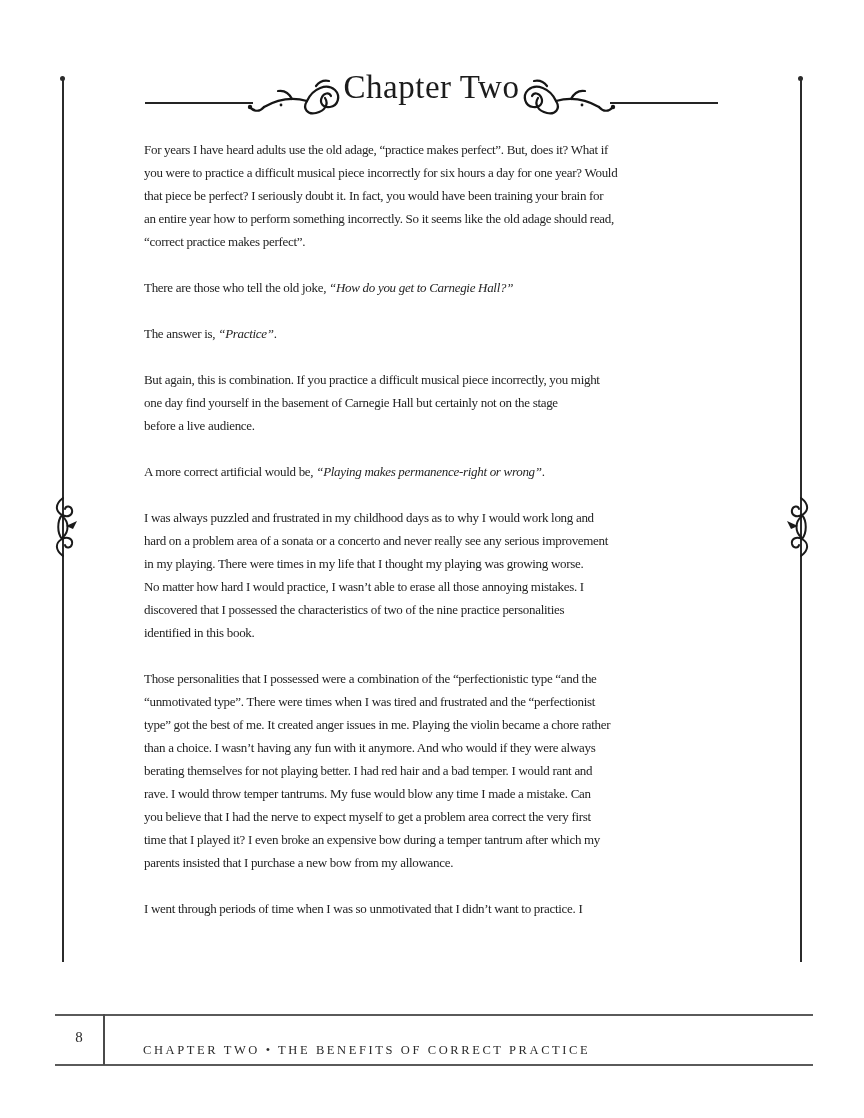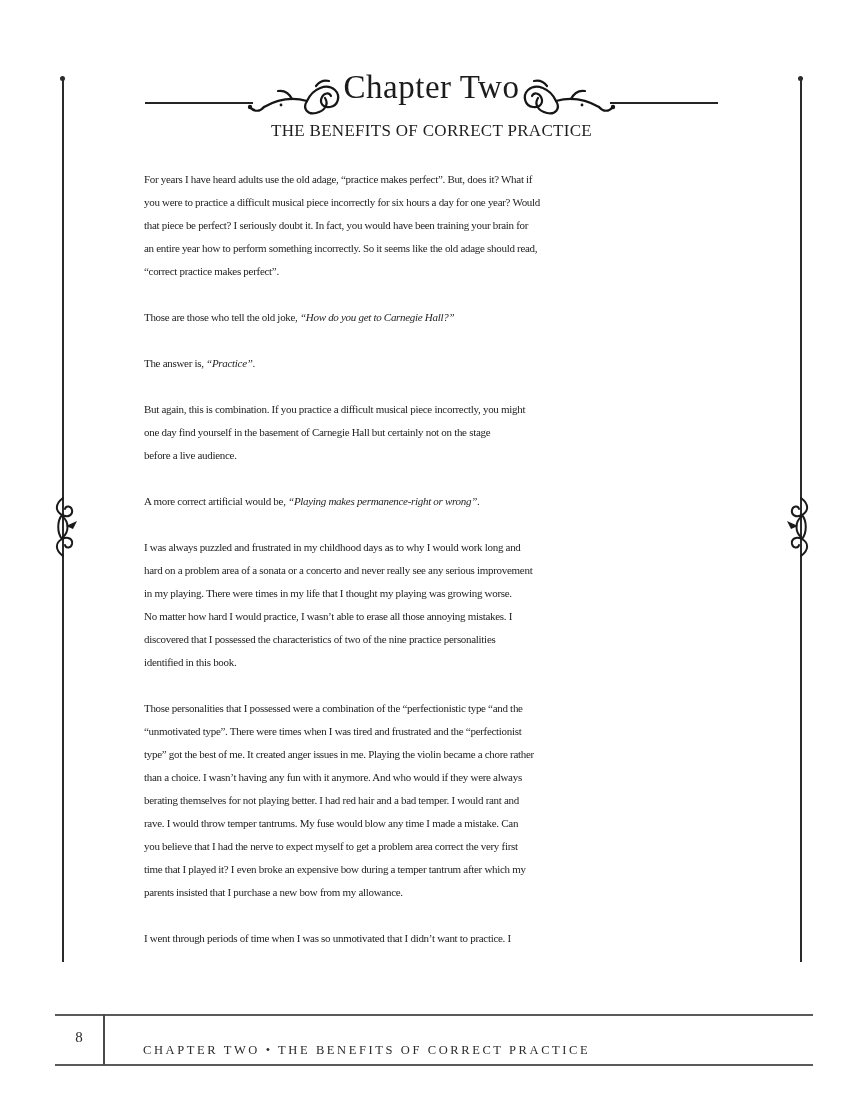--- a/index.html
+++ b/index.html
@@ -71,23 +71,23 @@
     text-align: center;
     font-size: 17px;
     letter-spacing: 0.3px;
     color: #1e1e1e;
     white-space: nowrap;
   }
 
   
   .body-text {
     position: absolute;
-    left: 144px; top: 168px;
+    left: 144px; top: 138px;
     width: 625px;
-    font-size: 11px;
+    font-size: 13px;
     letter-spacing: -0.3px;
     line-height: 23px;
   }
   .body-text p { margin: 0 0 23px 0; }
   .body-text em { font-style: italic; margin-top: 8px; }
 
   
   .footer-rule {
     position: absolute;
     left: 55px;
@@ -178,25 +178,24 @@
           <path d="M60,23 C66,10 80,5 88,12 C94,18 91,28 83,29 C76,30 72,25 75,19 C77,15 82,14 84,18"></path>
           <path d="M69,8 C72,4 77,2 82,3"></path>
           <path d="M45,21 C42,15 37,12 31,13"></path>
         </g>
         <circle cx="3" cy="29" r="2.2" fill="#161616"></circle>
         <circle cx="34" cy="27" r="1.4" fill="#161616"></circle>
       </svg>
     </div>
   </div>
 
-  <div class="chapter-subtitle">THE BENEFITS OF CORRECT PRACTICE</div>
 
   <div class="body-text">
       <p><span>For years I have heard adults use the old adage, “practice makes perfect”. But, does it? What if</span><br><span>you were to practice a difficult musical piece incorrectly for six hours a day for one year? Would</span><br><span>that piece be perfect? I seriously doubt it. In fact, you would have been training your brain for</span><br><span>an entire year how to perform something incorrectly. So it seems like the old adage should read,</span><br><span>“correct practice makes perfect”.</span></p>
-      <p><span>Those are those who tell the old joke, </span><em>“How do you get to Carnegie Hall?”</em></p>
+      <p><span>There are those who tell the old joke, </span><em>“How do you get to Carnegie Hall?”</em></p>
       <p><span>The answer is, </span><em>“Practice”</em><span>.</span></p>
       <p><span>But again, this is combination. If you practice a difficult musical piece incorrectly, you might</span><br><span>one day find yourself in the basement of Carnegie Hall but certainly not on the stage</span><br><span>before a live audience.</span></p>
       <p><span>A more correct artificial would be, </span><em>“Playing makes permanence-right or wrong”</em><span>.</span></p>
       <p><span>I was always puzzled and frustrated in my childhood days as to why I would work long and</span><br><span>hard on a problem area of a sonata or a concerto and never really see any serious improvement</span><br><span>in my playing. There were times in my life that I thought my playing was growing worse.</span><br><span>No matter how hard I would practice, I wasn’t able to erase all those annoying mistakes. I</span><br><span>discovered that I possessed the characteristics of two of the nine practice personalities</span><br><span>identified in this book.</span></p>
       <p><span>Those personalities that I possessed were a combination of the “perfectionistic type “and the</span><br><span>“unmotivated type”. There were times when I was tired and frustrated and the “perfectionist</span><br><span>type” got the best of me. It created anger issues in me. Playing the violin became a chore rather</span><br><span>than a choice. I wasn’t having any fun with it anymore. And who would if they were always</span><br><span>berating themselves for not playing better. I had red hair and a bad temper. I would rant and</span><br><span>rave. I would throw temper tantrums. My fuse would blow any time I made a mistake. Can</span><br><span>you believe that I had the nerve to expect myself to get a problem area correct the very first</span><br><span>time that I played it? I even broke an expensive bow during a temper tantrum after which my</span><br><span>parents insisted that I purchase a new bow from my allowance.</span></p>
       <p><span>I went through periods of time when I was so unmotivated that I didn’t want to practice. I</span><br></p>
     </div>
 
   <div class="footer-rule top"></div>
   <div class="footer-rule bottom"></div>

